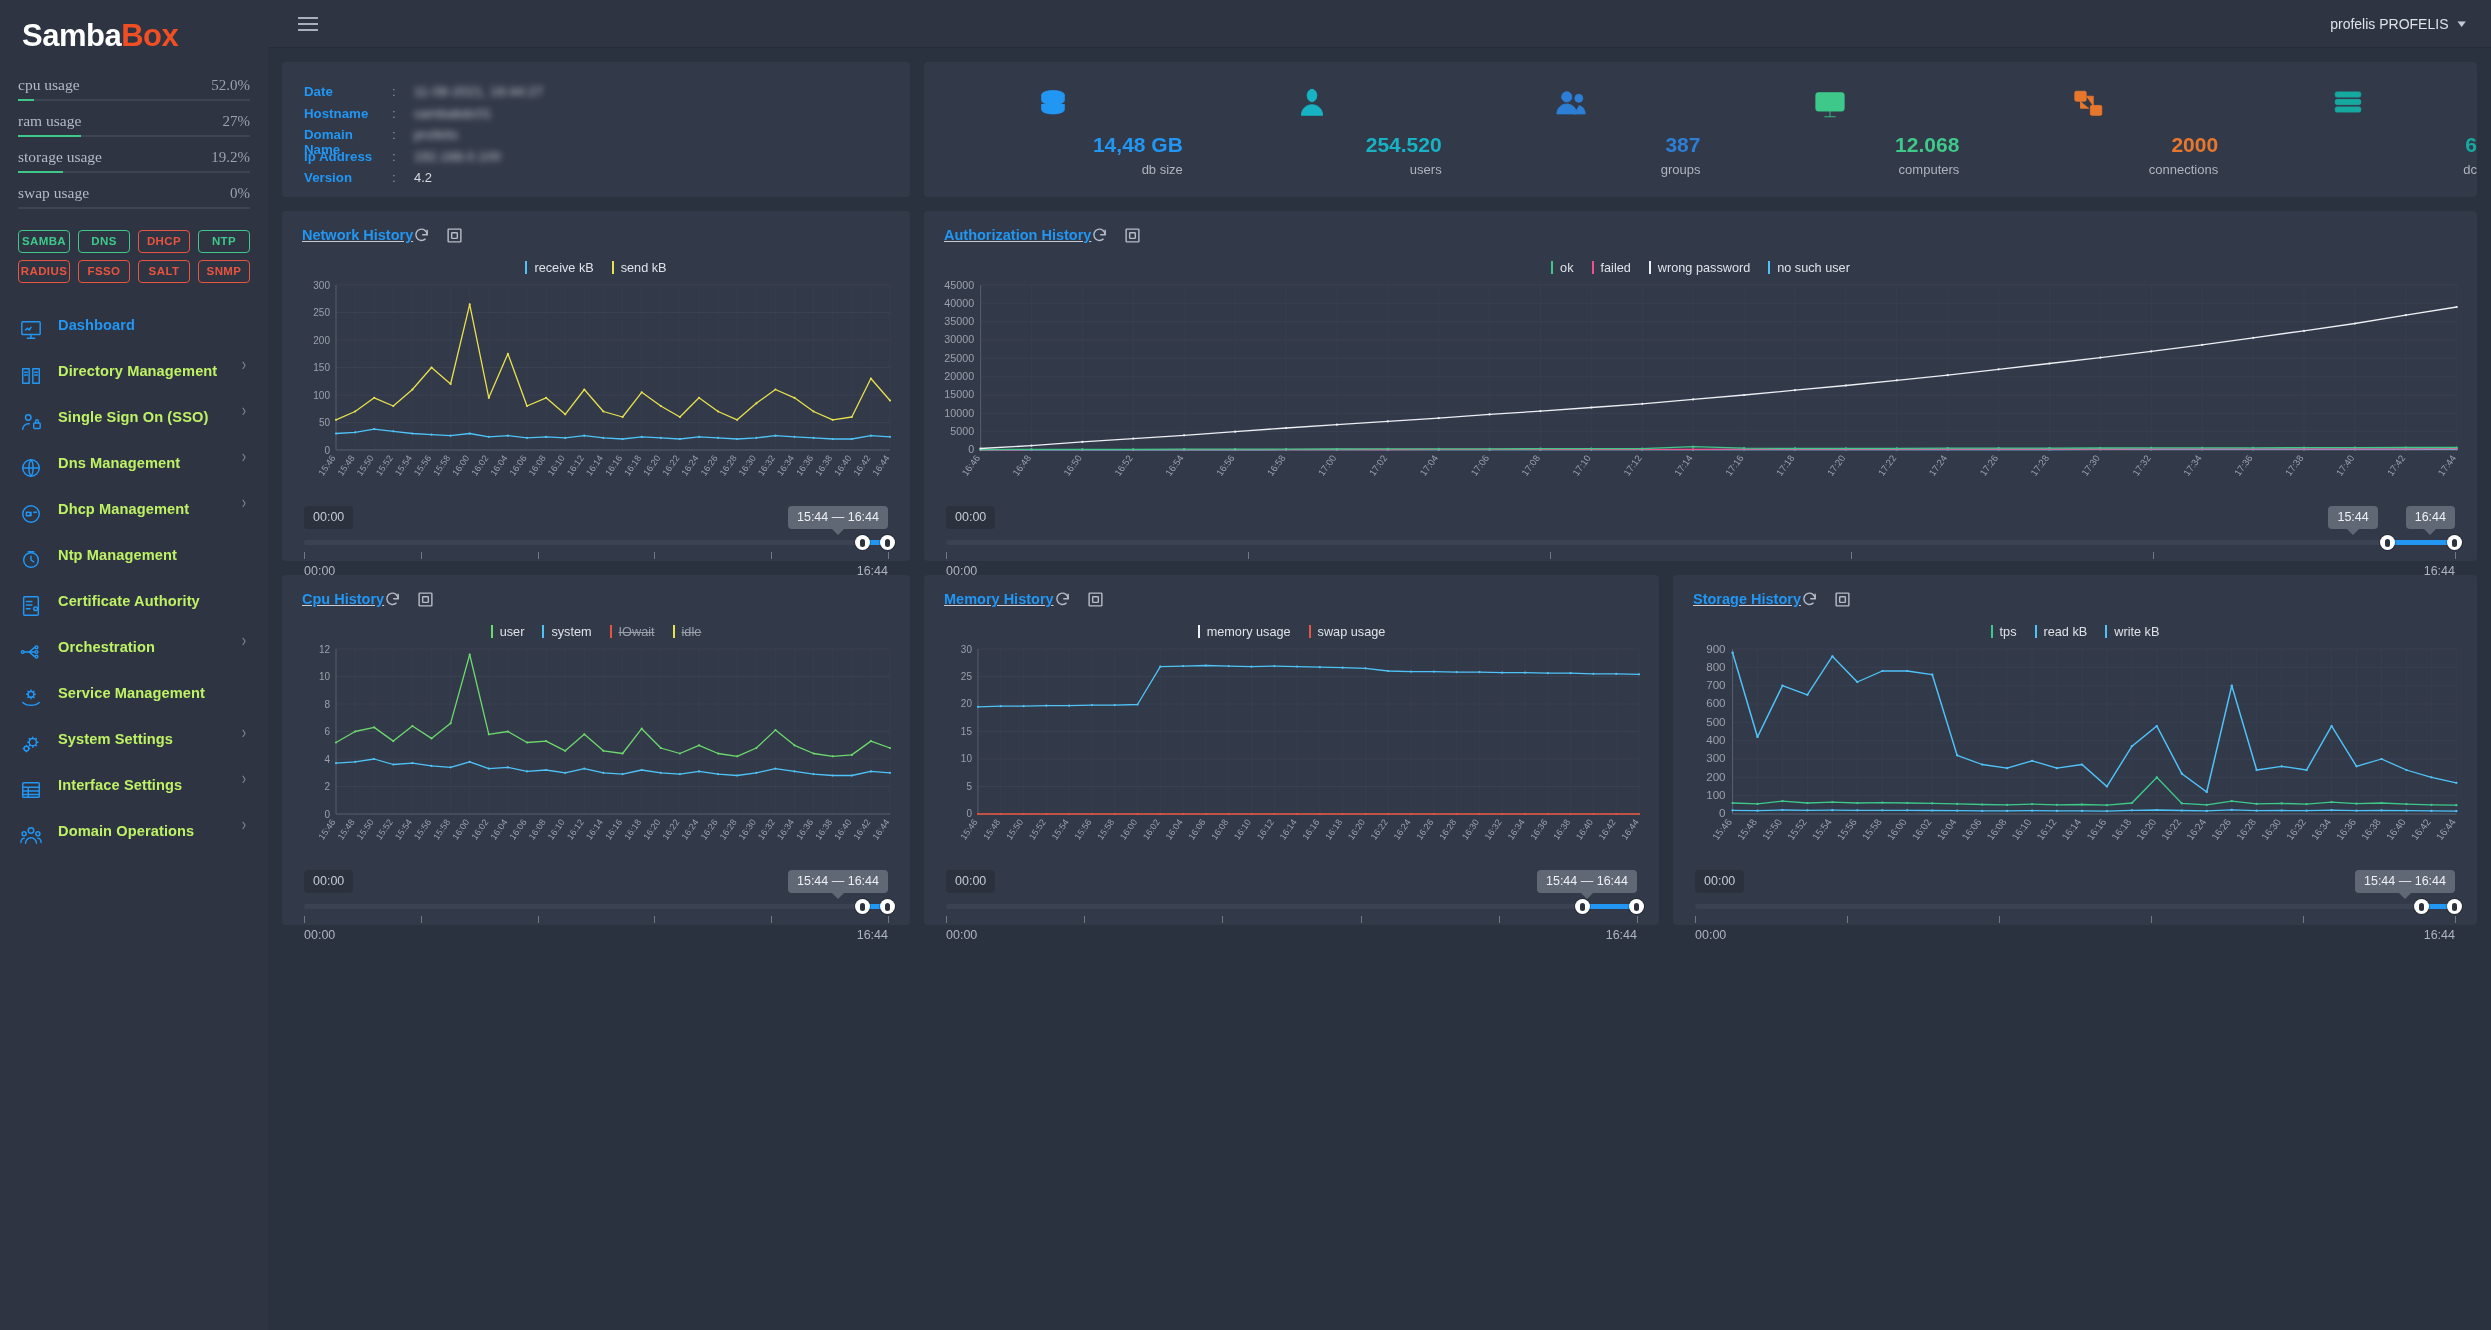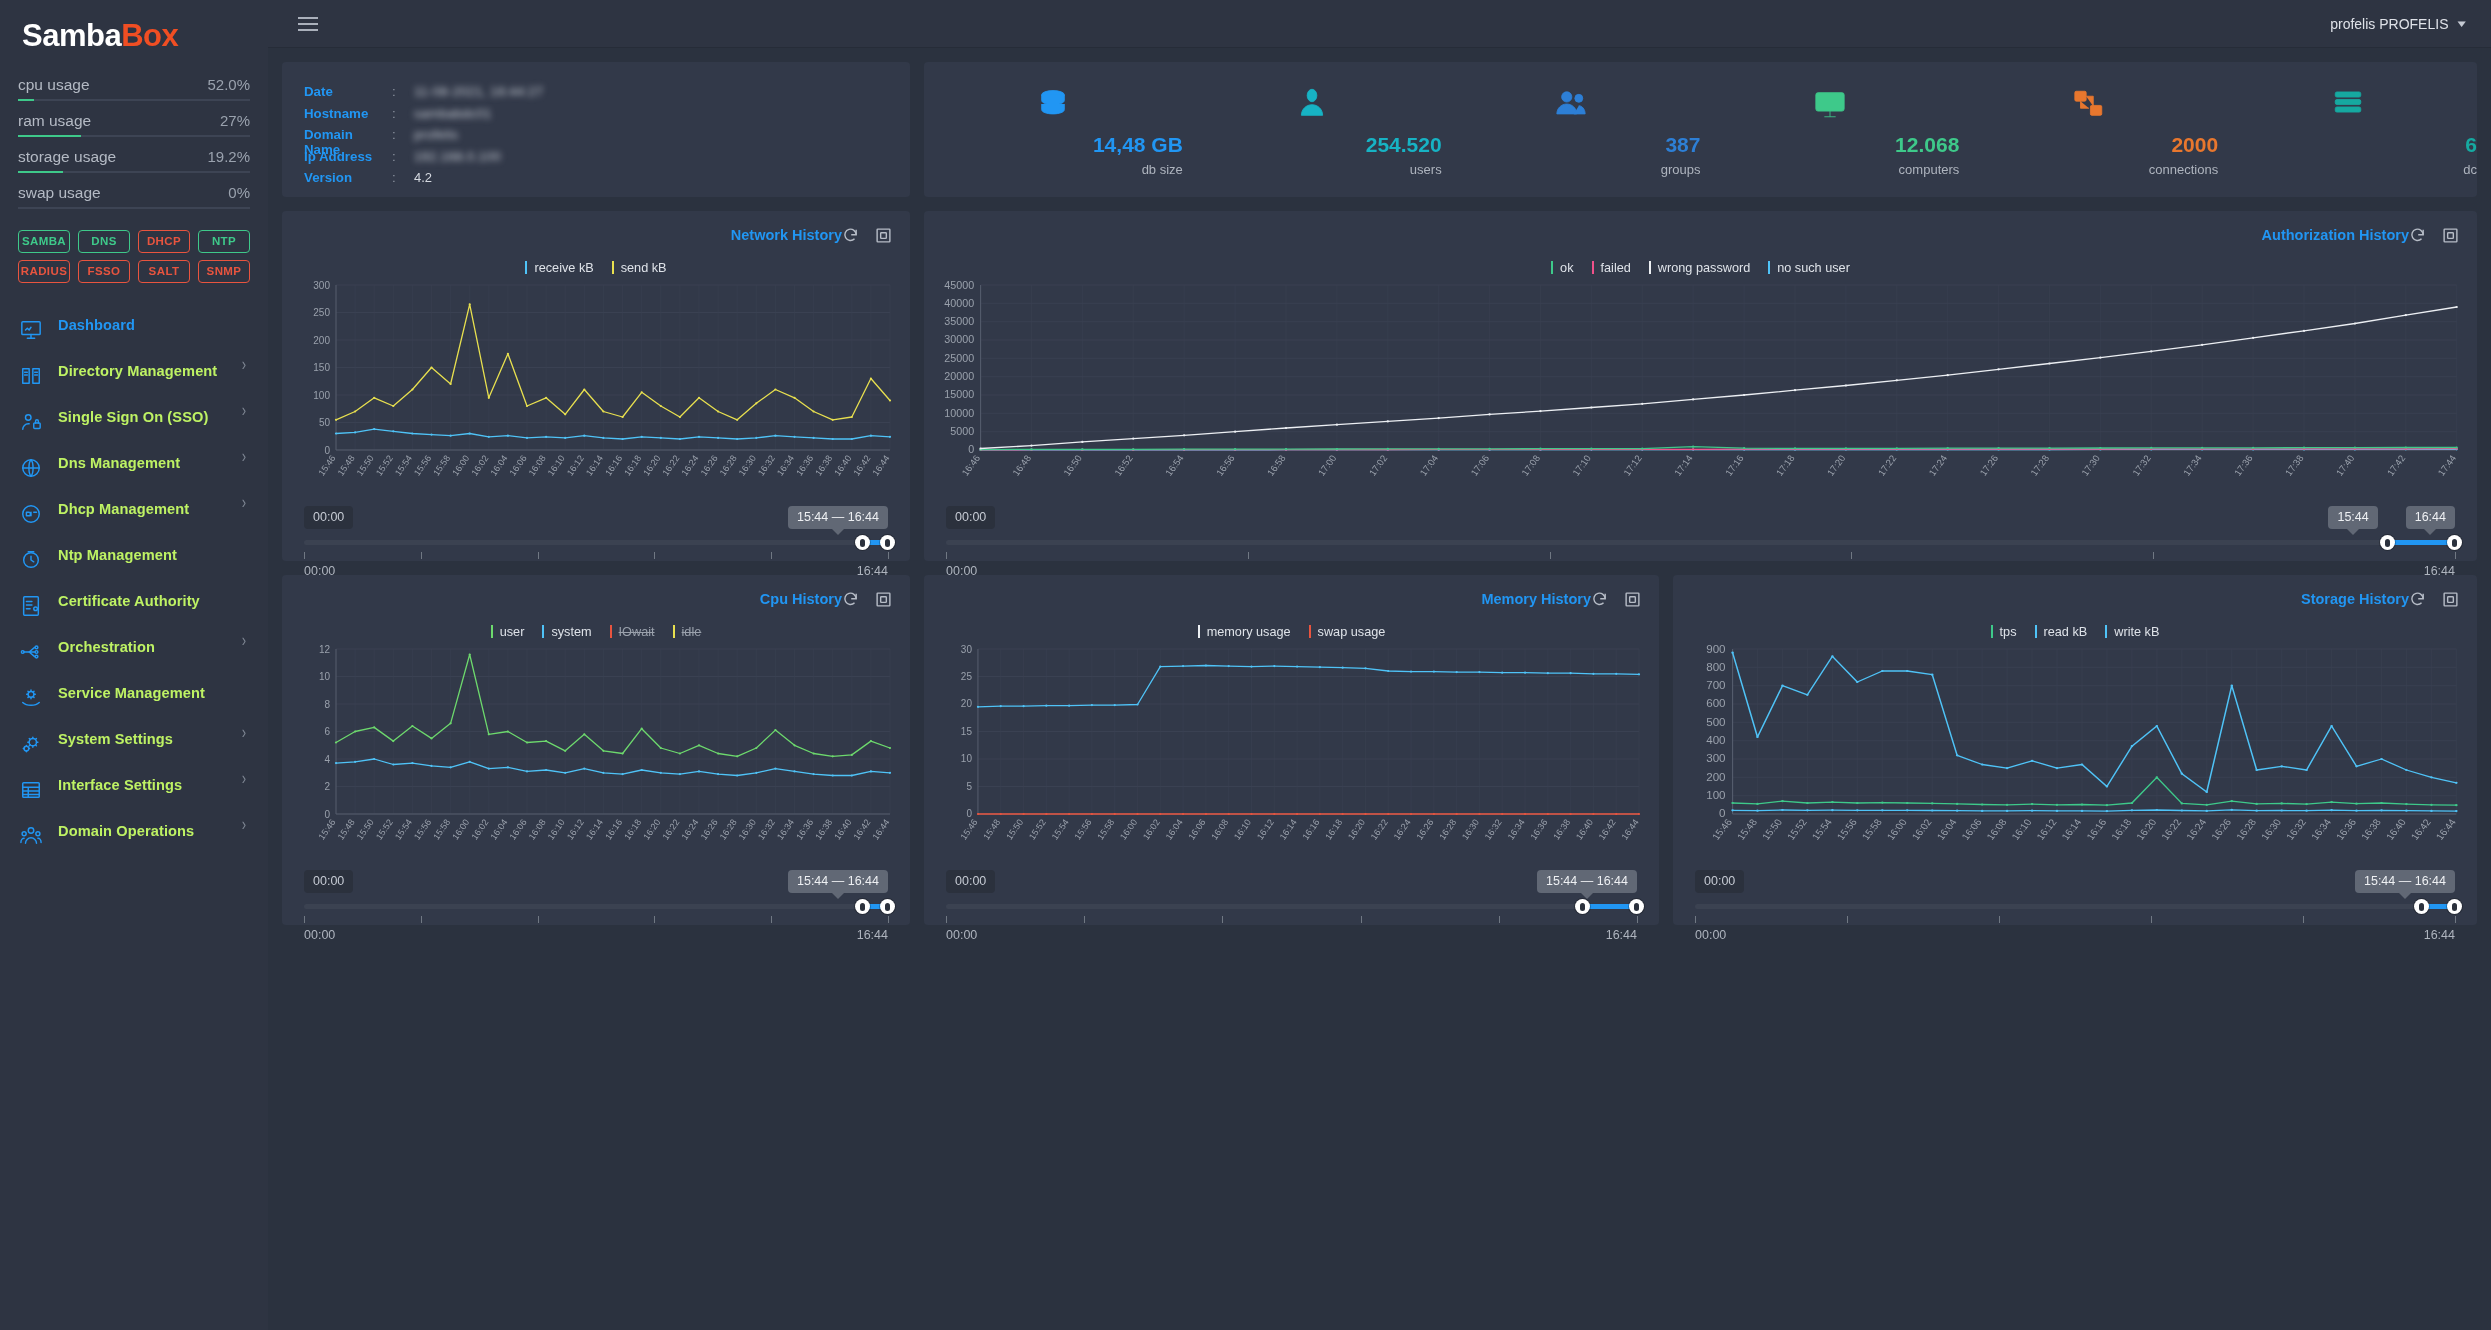--- a/index.html
+++ b/index.html
@@ -20,21 +20,21 @@
     overflow: hidden;
     position: relative;
   }
   .brand {
     padding: 18px 0 20px 22px;
     font-size: 31px; font-weight: bold; letter-spacing: -0.5px;
   }
   .brand .s1 { color: #ffffff; }
   .brand .s2 { color: #f04e23; }
 
-  .usage-list { padding: 0 18px; }
+  .usage-list { padding: 0 18px; font-family: Liberation Serif, serif; }
   .usage-row {
     display: flex; justify-content: space-between; align-items: baseline;
     font-size: 15.5px; color: #b4bac4; padding: 2px 0 5px;
   }
   .usage-row .pct { color: #9aa2ae; font-size: 15px; }
   .usage-bar {
     height: 2px; background: #3d4454; width: 100%; margin-bottom: 9px;
     position: relative;
   }
   .usage-bar i { position: absolute; left: 0; top: 0; height: 2px; background: #3ec98a; display:block; }
@@ -107,22 +107,22 @@
   
   .stats-card { flex: 1 1 auto; height: 135px; display: flex; align-items: center; }
   .stat { flex: 1 1 0; text-align: right; }
   .stat .sico { height: 42px; display:flex; align-items:center; justify-content:center; margin-bottom: 8px; }
   .stat .sval { font-size: 21px; font-weight: bold; margin-bottom: 5px; }
   .stat .slab { font-size: 13px; color: #aeb4be; }
 
   
   .chart-card { padding: 0; }
   .chart-head {
-    display: flex; align-items: center; justify-content: flex-end;
-    padding: 14px 18px 0 20px; height: 34px;
+    display: flex; align-items: center; justify-content: flex-start;
+    padding: 14px 18px 0 20px; height: 34px; text-decoration: underline;
   }
   .chart-title { font-size: 14.5px; color: #2196f3; font-weight: bold; }
   .chart-tools { display: flex; gap: 16px; align-items: center; color: #b6bcc6; }
   .chart-tools span { cursor: pointer; display: flex; }
 
   .legend { display: flex; justify-content: center; gap: 0; padding: 16px 0 6px; }
   .legend-item { display: flex; align-items: flex-start; font-size: 12.7px; color: #dfe3e9; padding: 0 9px; cursor: pointer; }
   .legend-item b { display:inline-block; width: 2px; height: 13px; margin-right: 7px; }
   .legend-item.off { color: #9aa1ac; text-decoration: line-through; }
 

